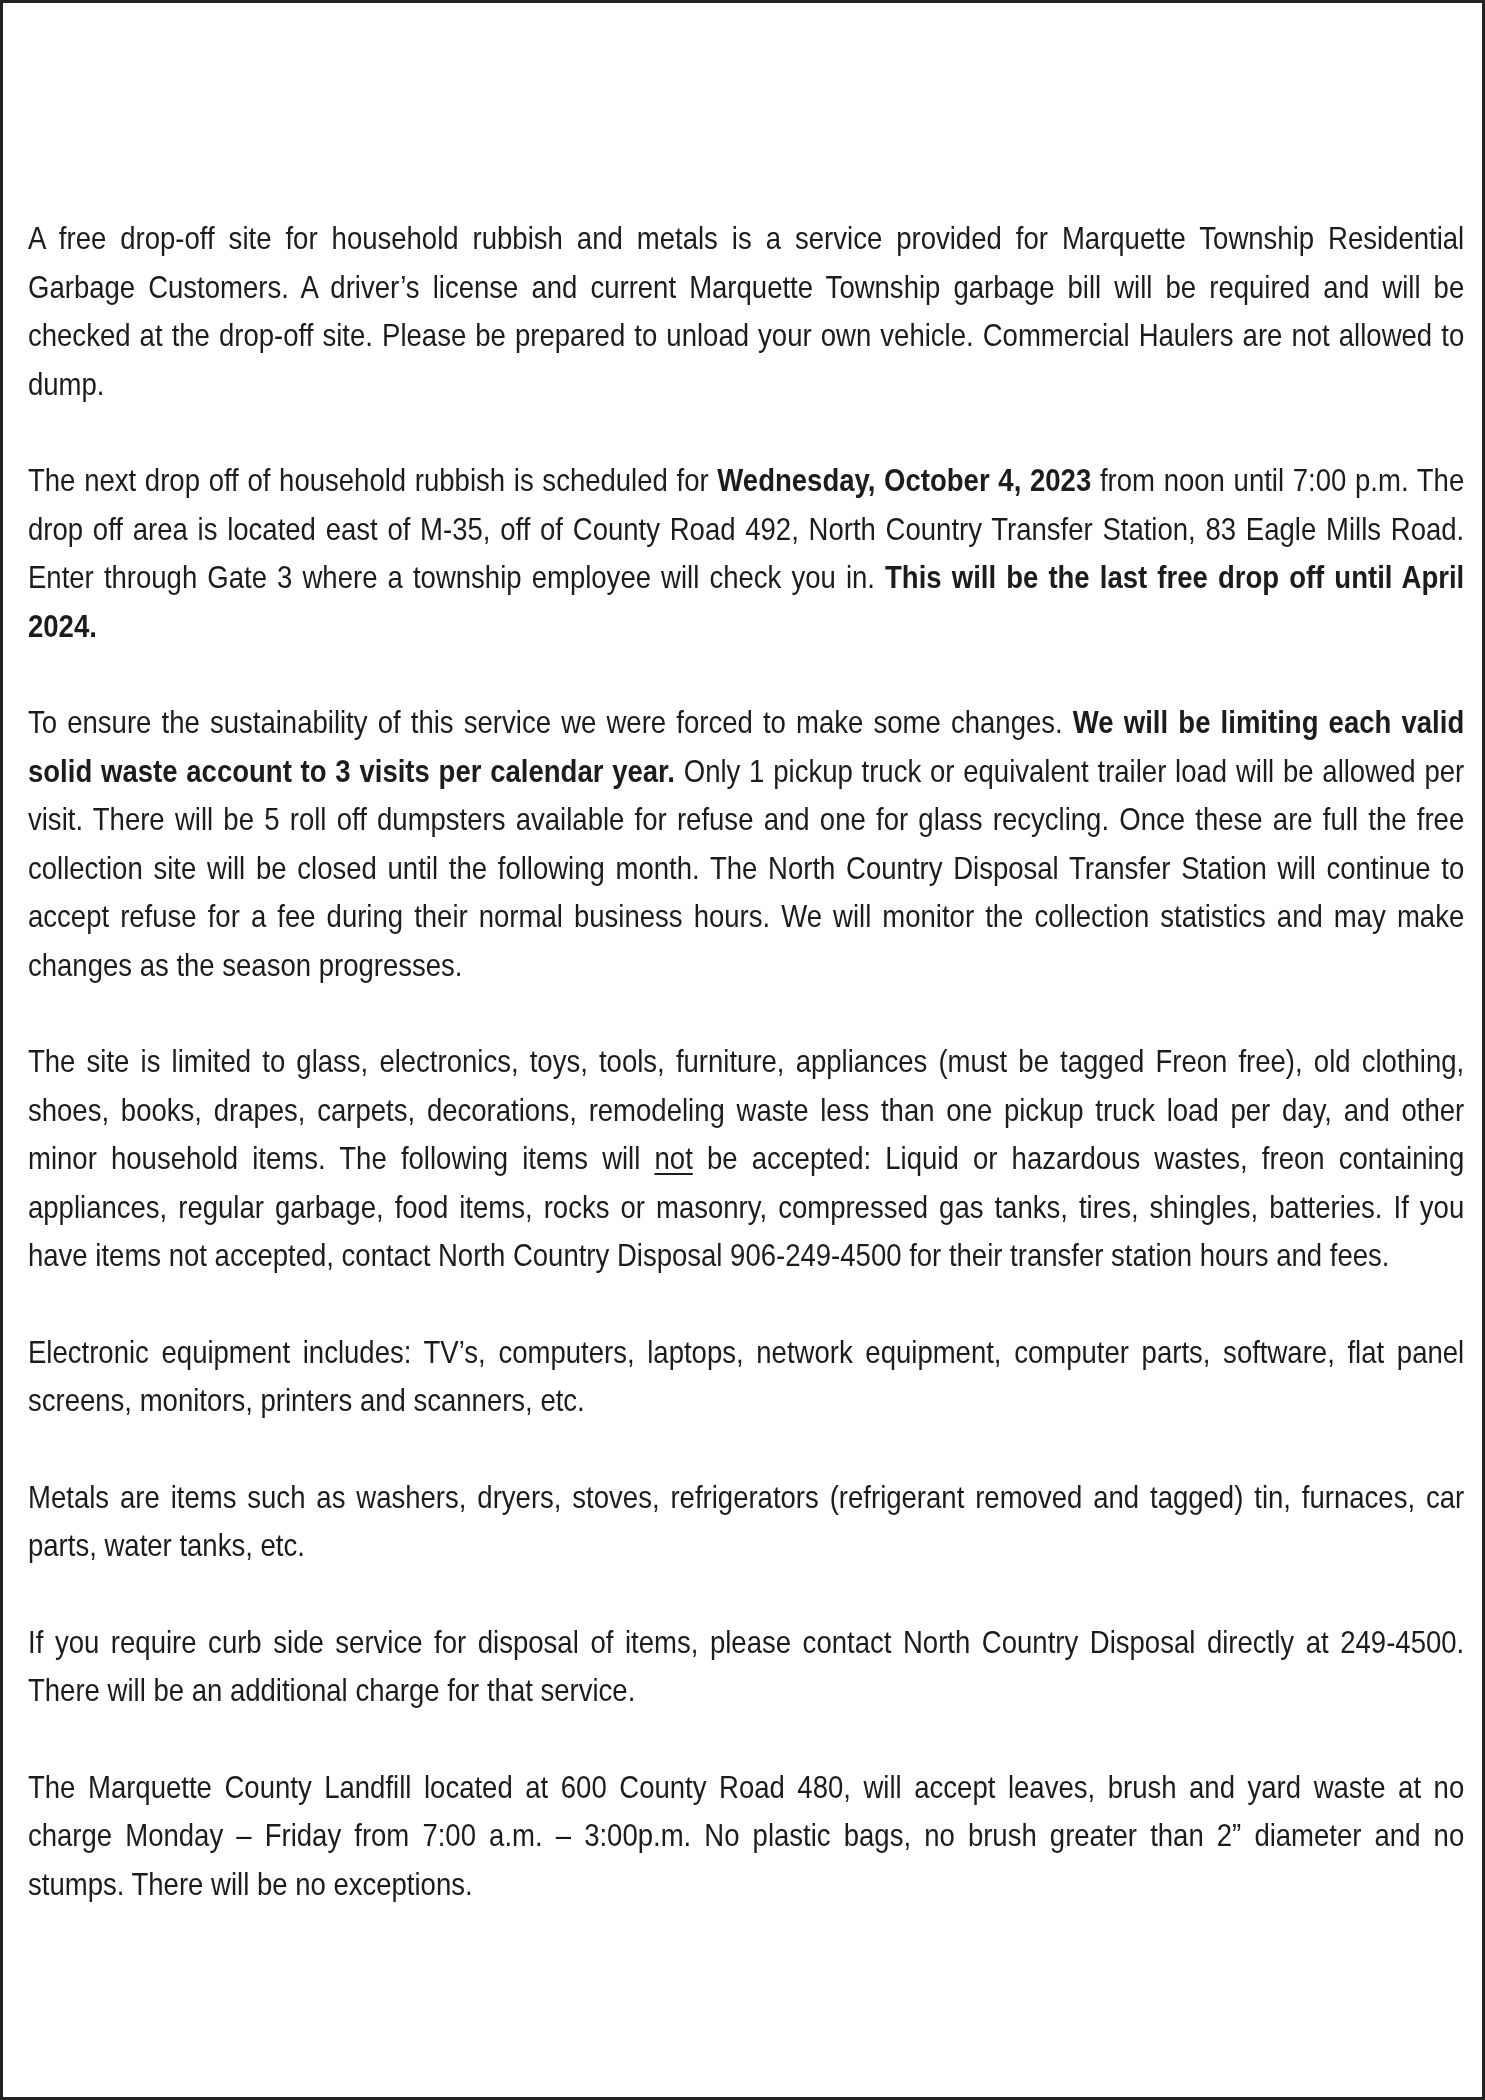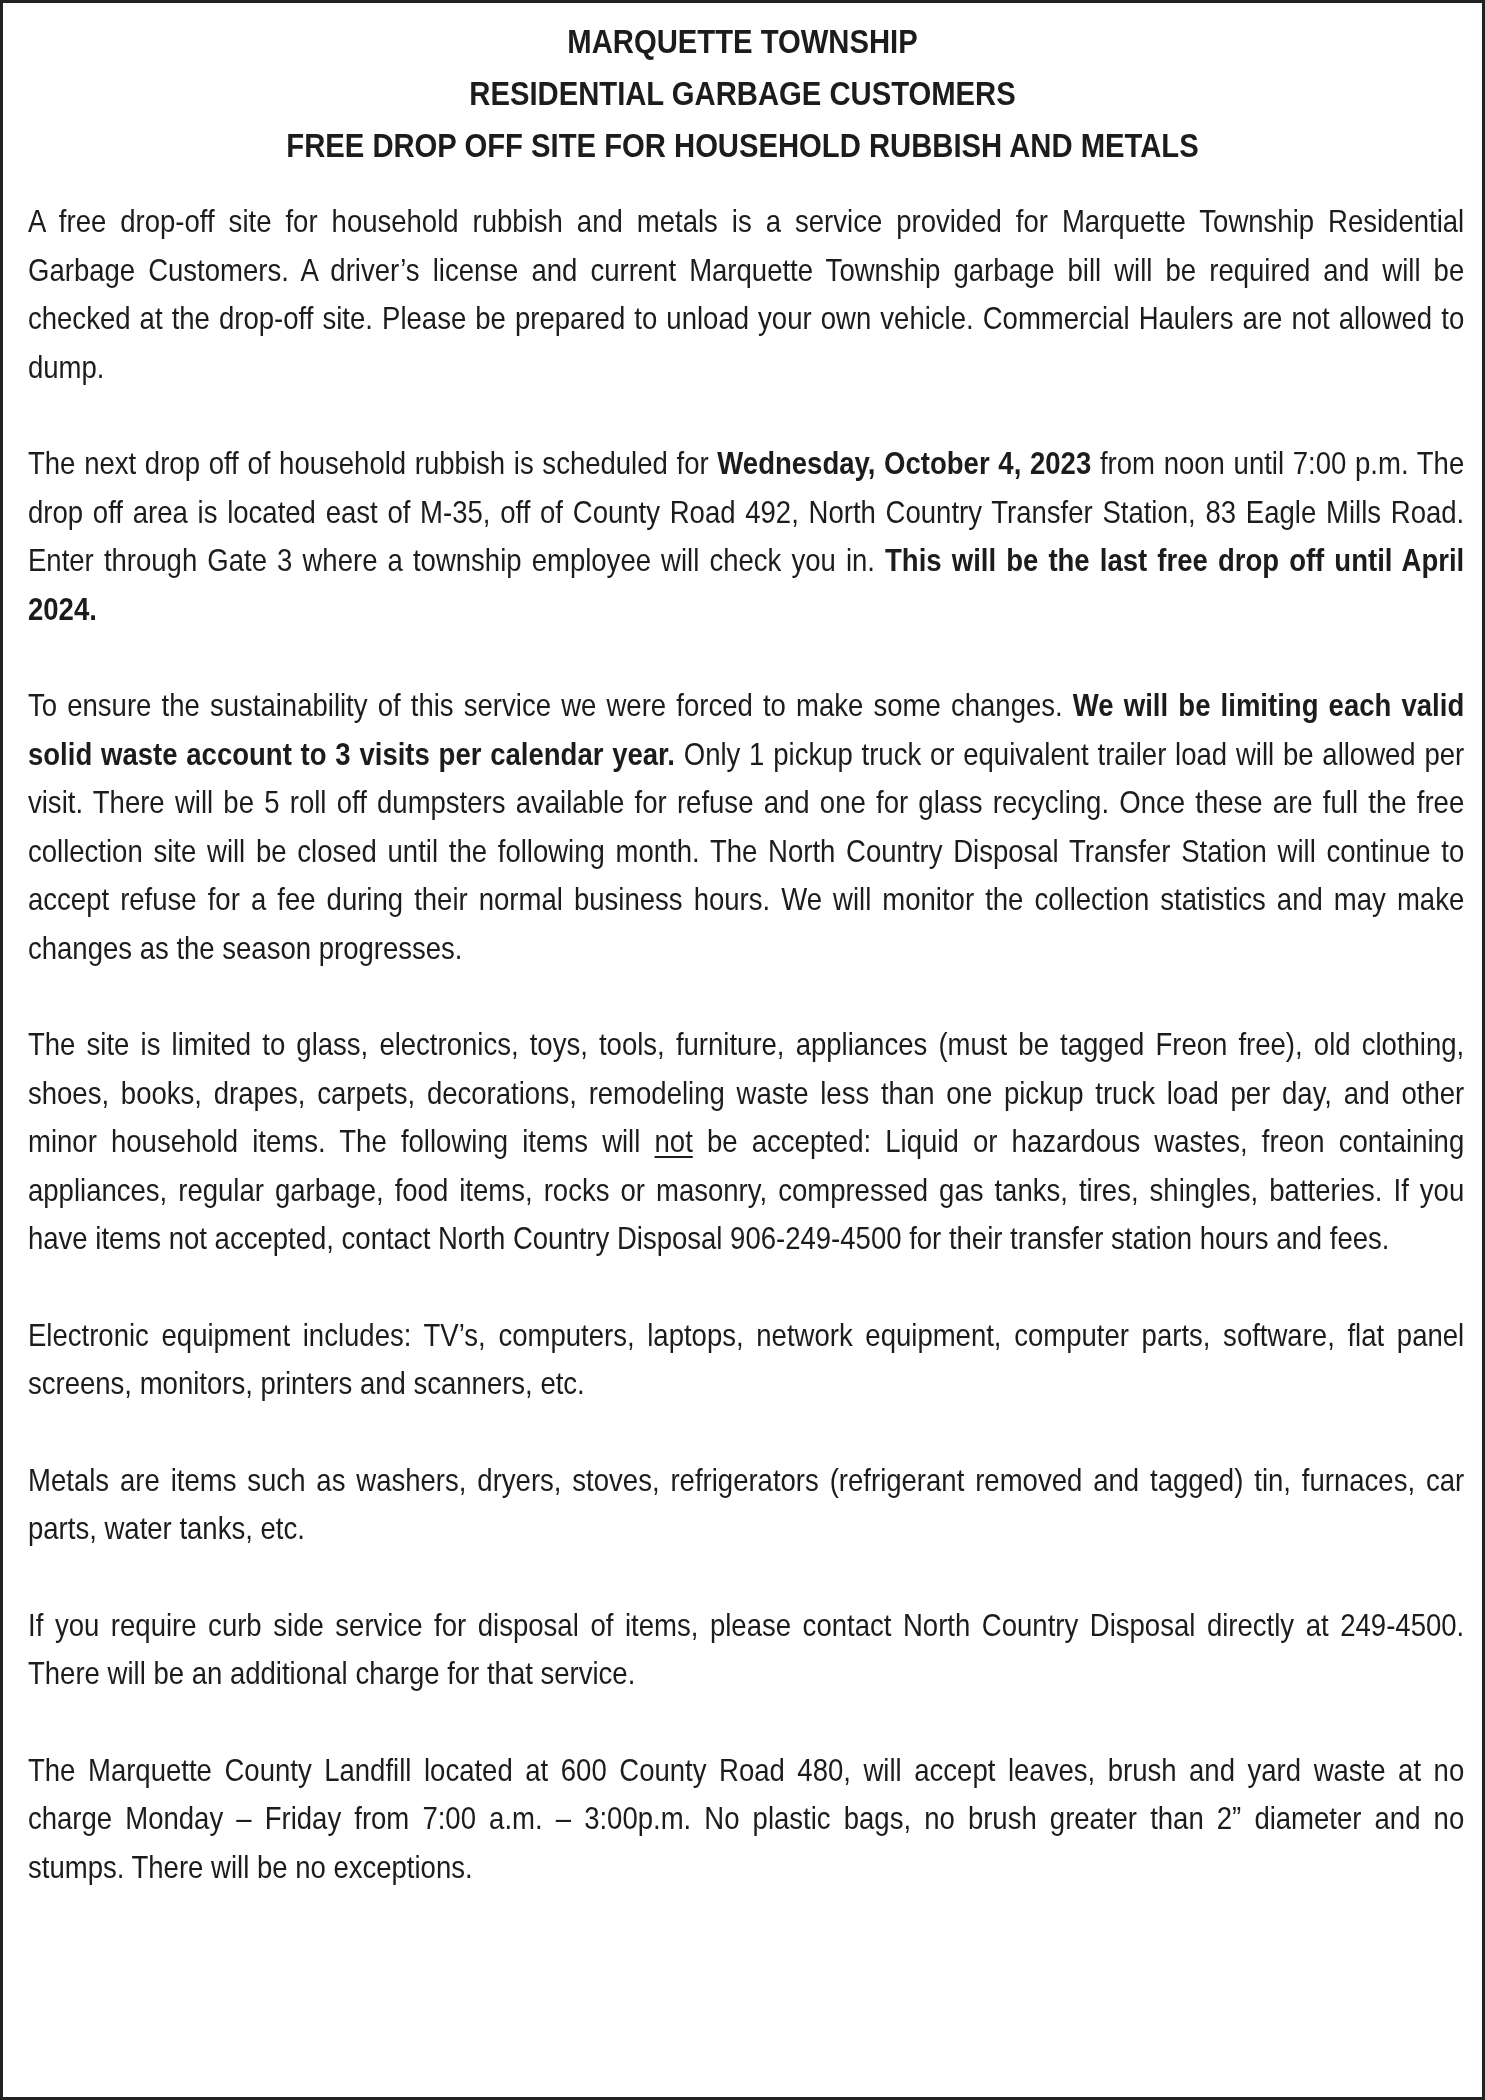--- a/index.html
+++ b/index.html
@@ -16,44 +16,39 @@
     .headings {
       position: absolute; left: 0; right: 0; top: 12px;
       text-align: center;
       font-weight: bold;
       font-size: 34px;
       line-height: 52px;
       letter-spacing: 0px;
     }
     .headings div { transform: scaleX(0.86); transform-origin: center; white-space: nowrap; }
     .body {
-      position: absolute; left: 25px; width: 1435px; top: 194px;
+      position: absolute; left: 25px; width: 1435px; top: 211px;
     }
     .para {
       margin: 0 0 48px 0;
       font-size: 32px;
       line-height: 48.5px;
       text-align: justify;
       text-align-last: left;
       width: 1670px;
       transform: scaleX(0.86);
       transform-origin: left top;
     }
     .para .b { font-weight: bold; }
     .para .u { text-decoration: underline; text-decoration-thickness: 2px; text-underline-offset: 4px; }
   </style>
 </head>
 <body>
 
 <div class="page">
-  <div class="headings">
-    <div>MARQUETTE TOWNSHIP</div>
-    <div>RESIDENTIAL GARBAGE CUSTOMERS</div>
-    <div>FREE DROP OFF SITE FOR HOUSEHOLD RUBBISH AND METALS</div>
-  </div>
 
   <div class="body">
     <p class="para"><span>A free drop-off site for household rubbish and metals is a service provided for Marquette Township Residential Garbage Customers. A driver’s license and current Marquette Township garbage bill will be required and will be checked at the drop-off site. Please be prepared to unload your own vehicle. Commercial Haulers are not allowed to dump.</span></p>
 
     <p class="para"><span>The next drop off of household rubbish is scheduled for </span><span class="b">Wednesday, October 4, 2023</span><span> from noon until 7:00 p.m. The drop off area is located east of M-35, off of County Road 492, North Country Transfer Station, 83 Eagle Mills Road. Enter through Gate 3 where a township employee will check you in. </span><span class="b">This will be the last free drop off until April 2024.</span></p>
 
     <p class="para"><span>To ensure the sustainability of this service we were forced to make some changes. </span><span class="b">We will be limiting each valid solid waste account to 3 visits per calendar year.</span><span> Only 1 pickup truck or equivalent trailer load will be allowed per visit. There will be 5 roll off dumpsters available for refuse and one for glass recycling. Once these are full the free collection site will be closed until the following month. The North Country Disposal Transfer Station will continue to accept refuse for a fee during their normal business hours. We will monitor the collection statistics and may make changes as the season progresses.</span></p>
 
     <p class="para"><span>The site is limited to glass, electronics, toys, tools, furniture, appliances (must be tagged Freon free), old clothing, shoes, books, drapes, carpets, decorations, remodeling waste less than one pickup truck load per day, and other minor household items. The following items will </span><span class="u">not</span><span> be accepted: Liquid or hazardous wastes, freon containing appliances, regular garbage, food items, rocks or masonry, compressed gas tanks, tires, shingles, batteries. If you have items not accepted, contact North Country Disposal 906-249-4500 for their transfer station hours and fees.</span></p>
 

